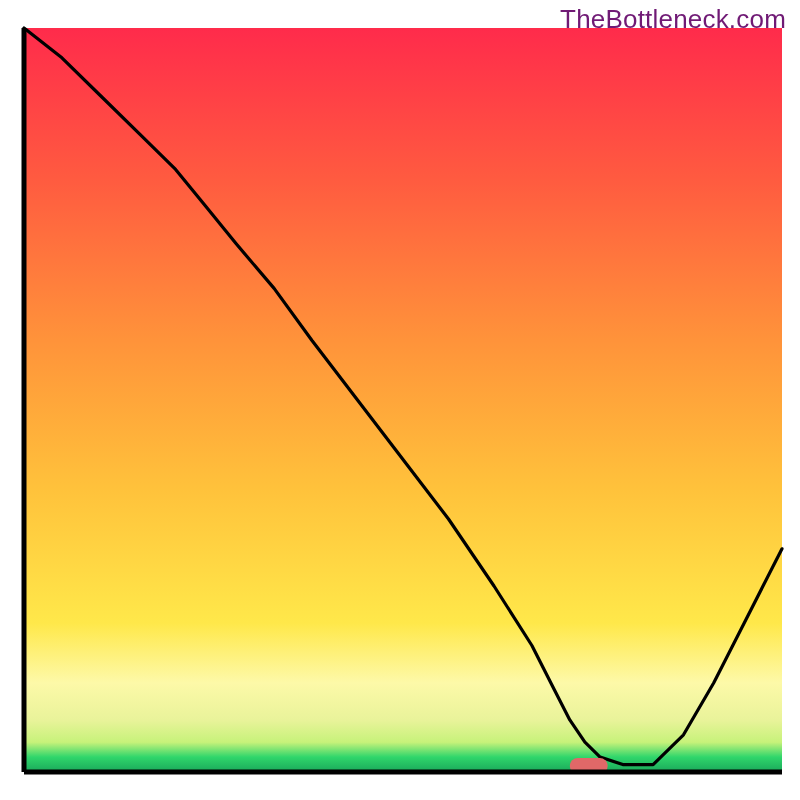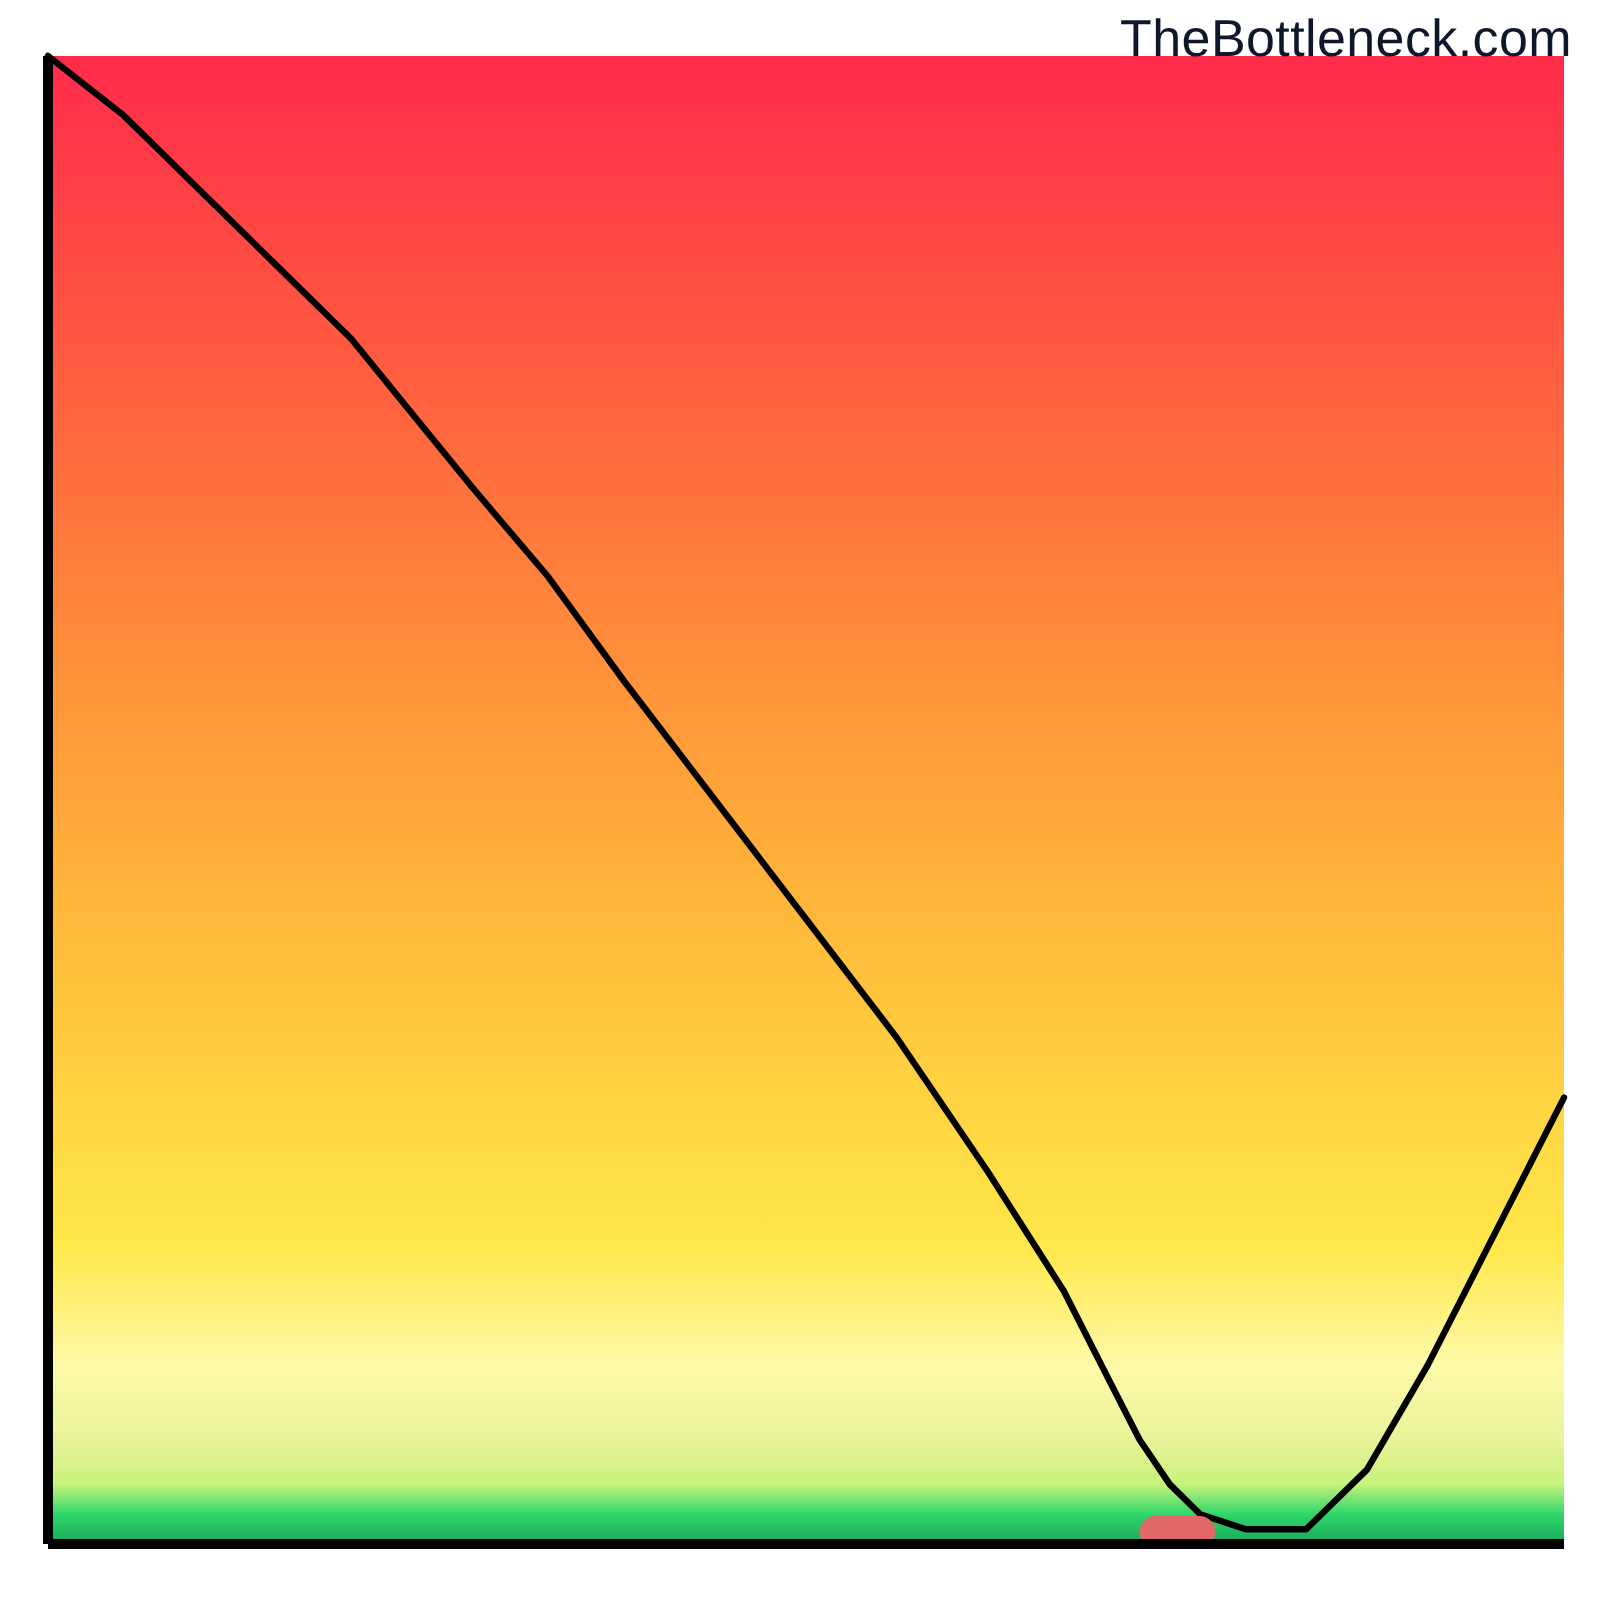--- a/index.html
+++ b/index.html
@@ -13,21 +13,21 @@
   }
   .stage {
     position: relative;
     width: 800px;
     height: 800px;
   }
   .watermark {
     position: absolute;
     top: 4px;
     right: 14px;
-    color: #0f172a;
+    color: #701a75;
     font-size: 26px;
     font-weight: 400;
     letter-spacing: 0.2px;
   }
   svg {
     display: block;
   }
 </style>
 </head>
 <body>

